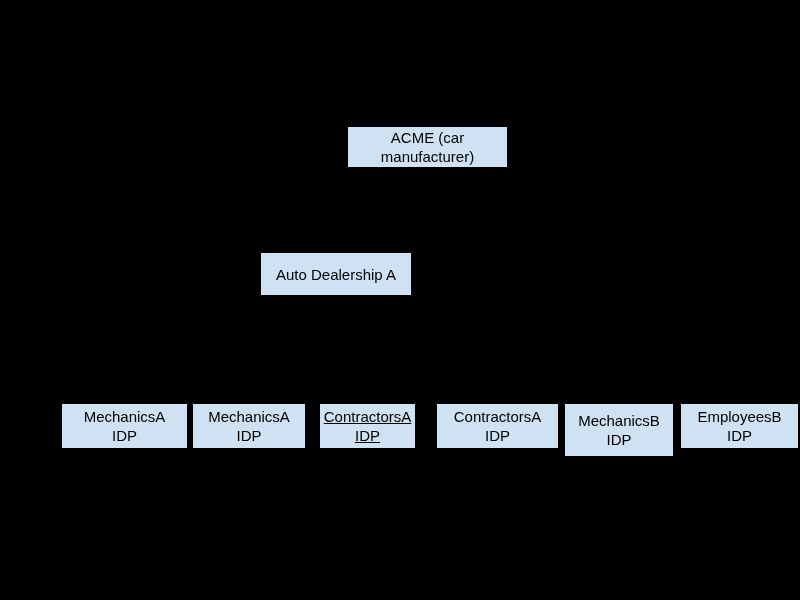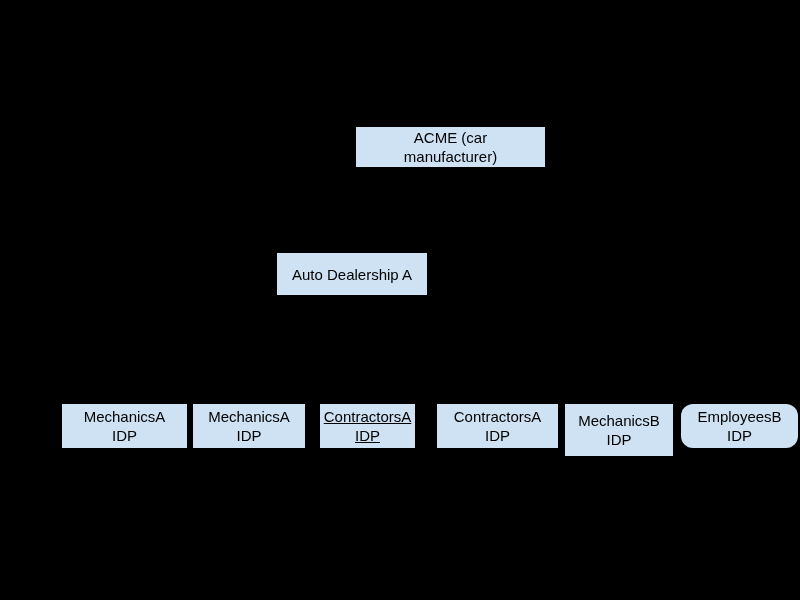--- a/index.html
+++ b/index.html
@@ -23,31 +23,31 @@
     display: flex;
     align-items: center;
     justify-content: center;
     text-align: center;
     font-size: 15px;
     line-height: 19px;
     white-space: pre-line;
     box-sizing: border-box;
   }
   
-  .n-acme          { left: 348px; top: 127px; width: 189px; height: 40px; margin-left: 8px; }
+  .n-acme          { left: 348px; top: 127px; width: 159px; height: 40px; }
   
-  .n-dealership-a  { left: 277px; top: 253px; width: 150px; height: 42px; }
+  .n-dealership-a  { left: 261px; top: 253px; width: 150px; height: 42px; }
   .n-dealership-b  { left: 455px; top: 253px; width: 150px; height: 42px; }
   
   .n-employees-a   { left:  62px; top: 404px; width: 125px; height: 44px; }
   .n-mechanics-a   { left: 193px; top: 404px; width: 112px; height: 44px; }
   .n-contractors-a { left: 320px; top: 404px; width: 95px; height: 44px; text-decoration: underline; }
   .n-contractors-b { left: 437px; top: 404px; width: 121px; height: 44px; }
   .n-mechanics-b   { left: 565px; top: 404px; width: 108px; height: 52px; }
-  .n-employees-b   { left: 681px; top: 404px; width: 117px; height: 44px; border-radius: 12px; }
+  .n-employees-b   { left: 681px; top: 404px; width: 117px; height: 44px; }
 </style>
 </head>
 <body>
 
 <div class="canvas">
 
   <div class="node n-acme">ACME (car
 manufacturer)</div>
 
   <div class="node n-dealership-a">Auto Dealership A</div>

